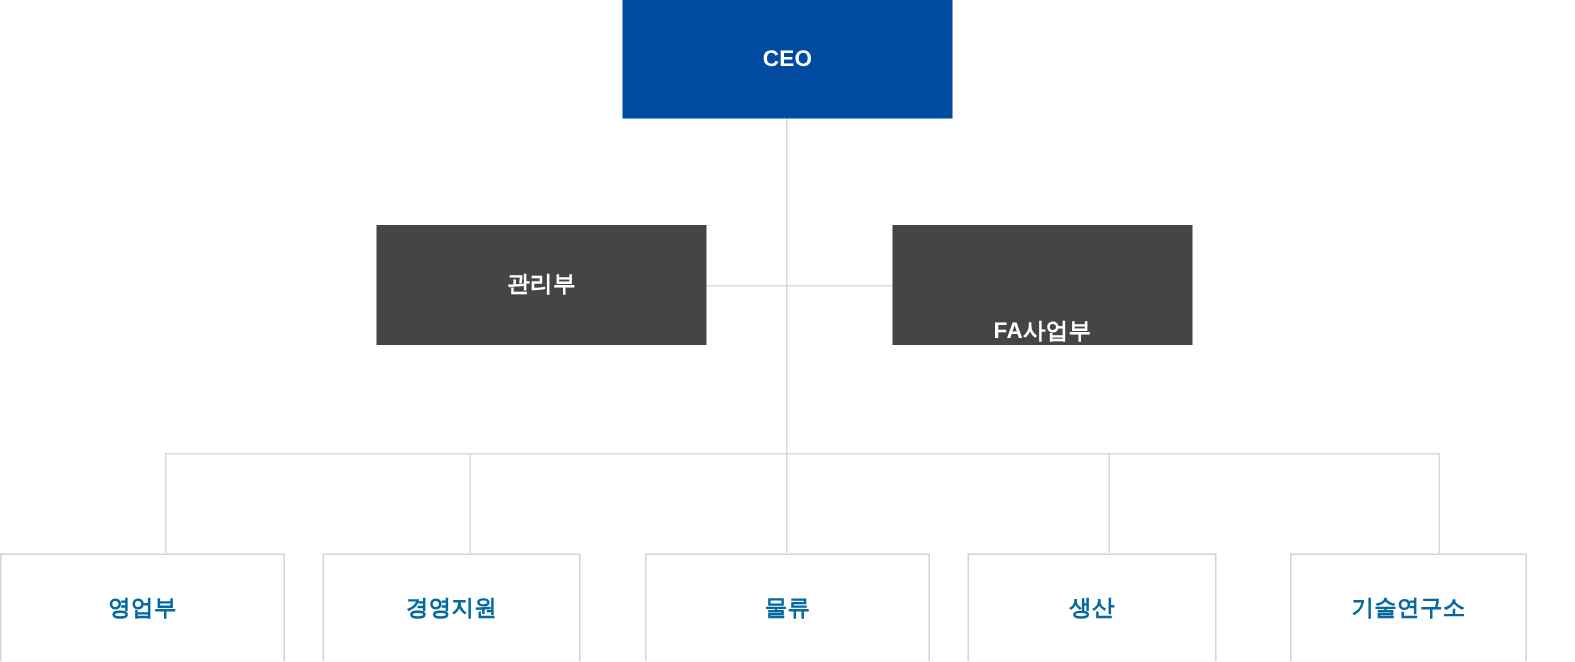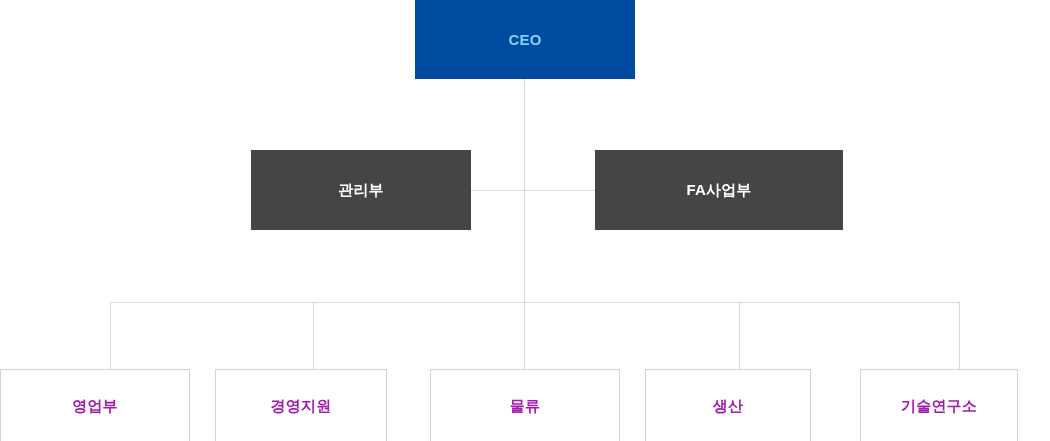--- a/index.html
+++ b/index.html
@@ -28,42 +28,43 @@
     font-weight: bold;
     letter-spacing: 0.2px;
     line-height: 1.2;
   }
   .node-ceo {
     left: 415px;
     top: 0px;
     width: 220px;
     height: 79px;
     background: #004a9f;
-    color: #7dd3fc;
+    color: #ffffff;
   }
   .node-dept {
     height: 80px;
     background: #474445;
     color: #ffffff;
   }
   .node-manage {
     left: 235px;
     top: 150px;
     width: 220px;
     margin-left: 16px;
   }
   .node-fa {
     left: 595px;
     top: 150px;
-    width: 248px;
+    width: 200px;
+    align-items: flex-end;
   }
   .node-leaf {
     height: 73px;
     background: #ffffff;
-    color: #a21caf;
+    color: #0369a1;
     border: 1px solid #d3d3d3;
     font-weight: bold;
   }
   .leaf-0 { left: 0px;   top: 369px; width: 190px; }
   .leaf-1 { left: 215px; top: 369px; width: 172px; }
   .leaf-2 { left: 430px; top: 369px; width: 190px; }
   .leaf-3 { left: 645px; top: 369px; width: 166px; }
   .leaf-4 { left: 860px; top: 369px; width: 158px; }
 
   .line {

